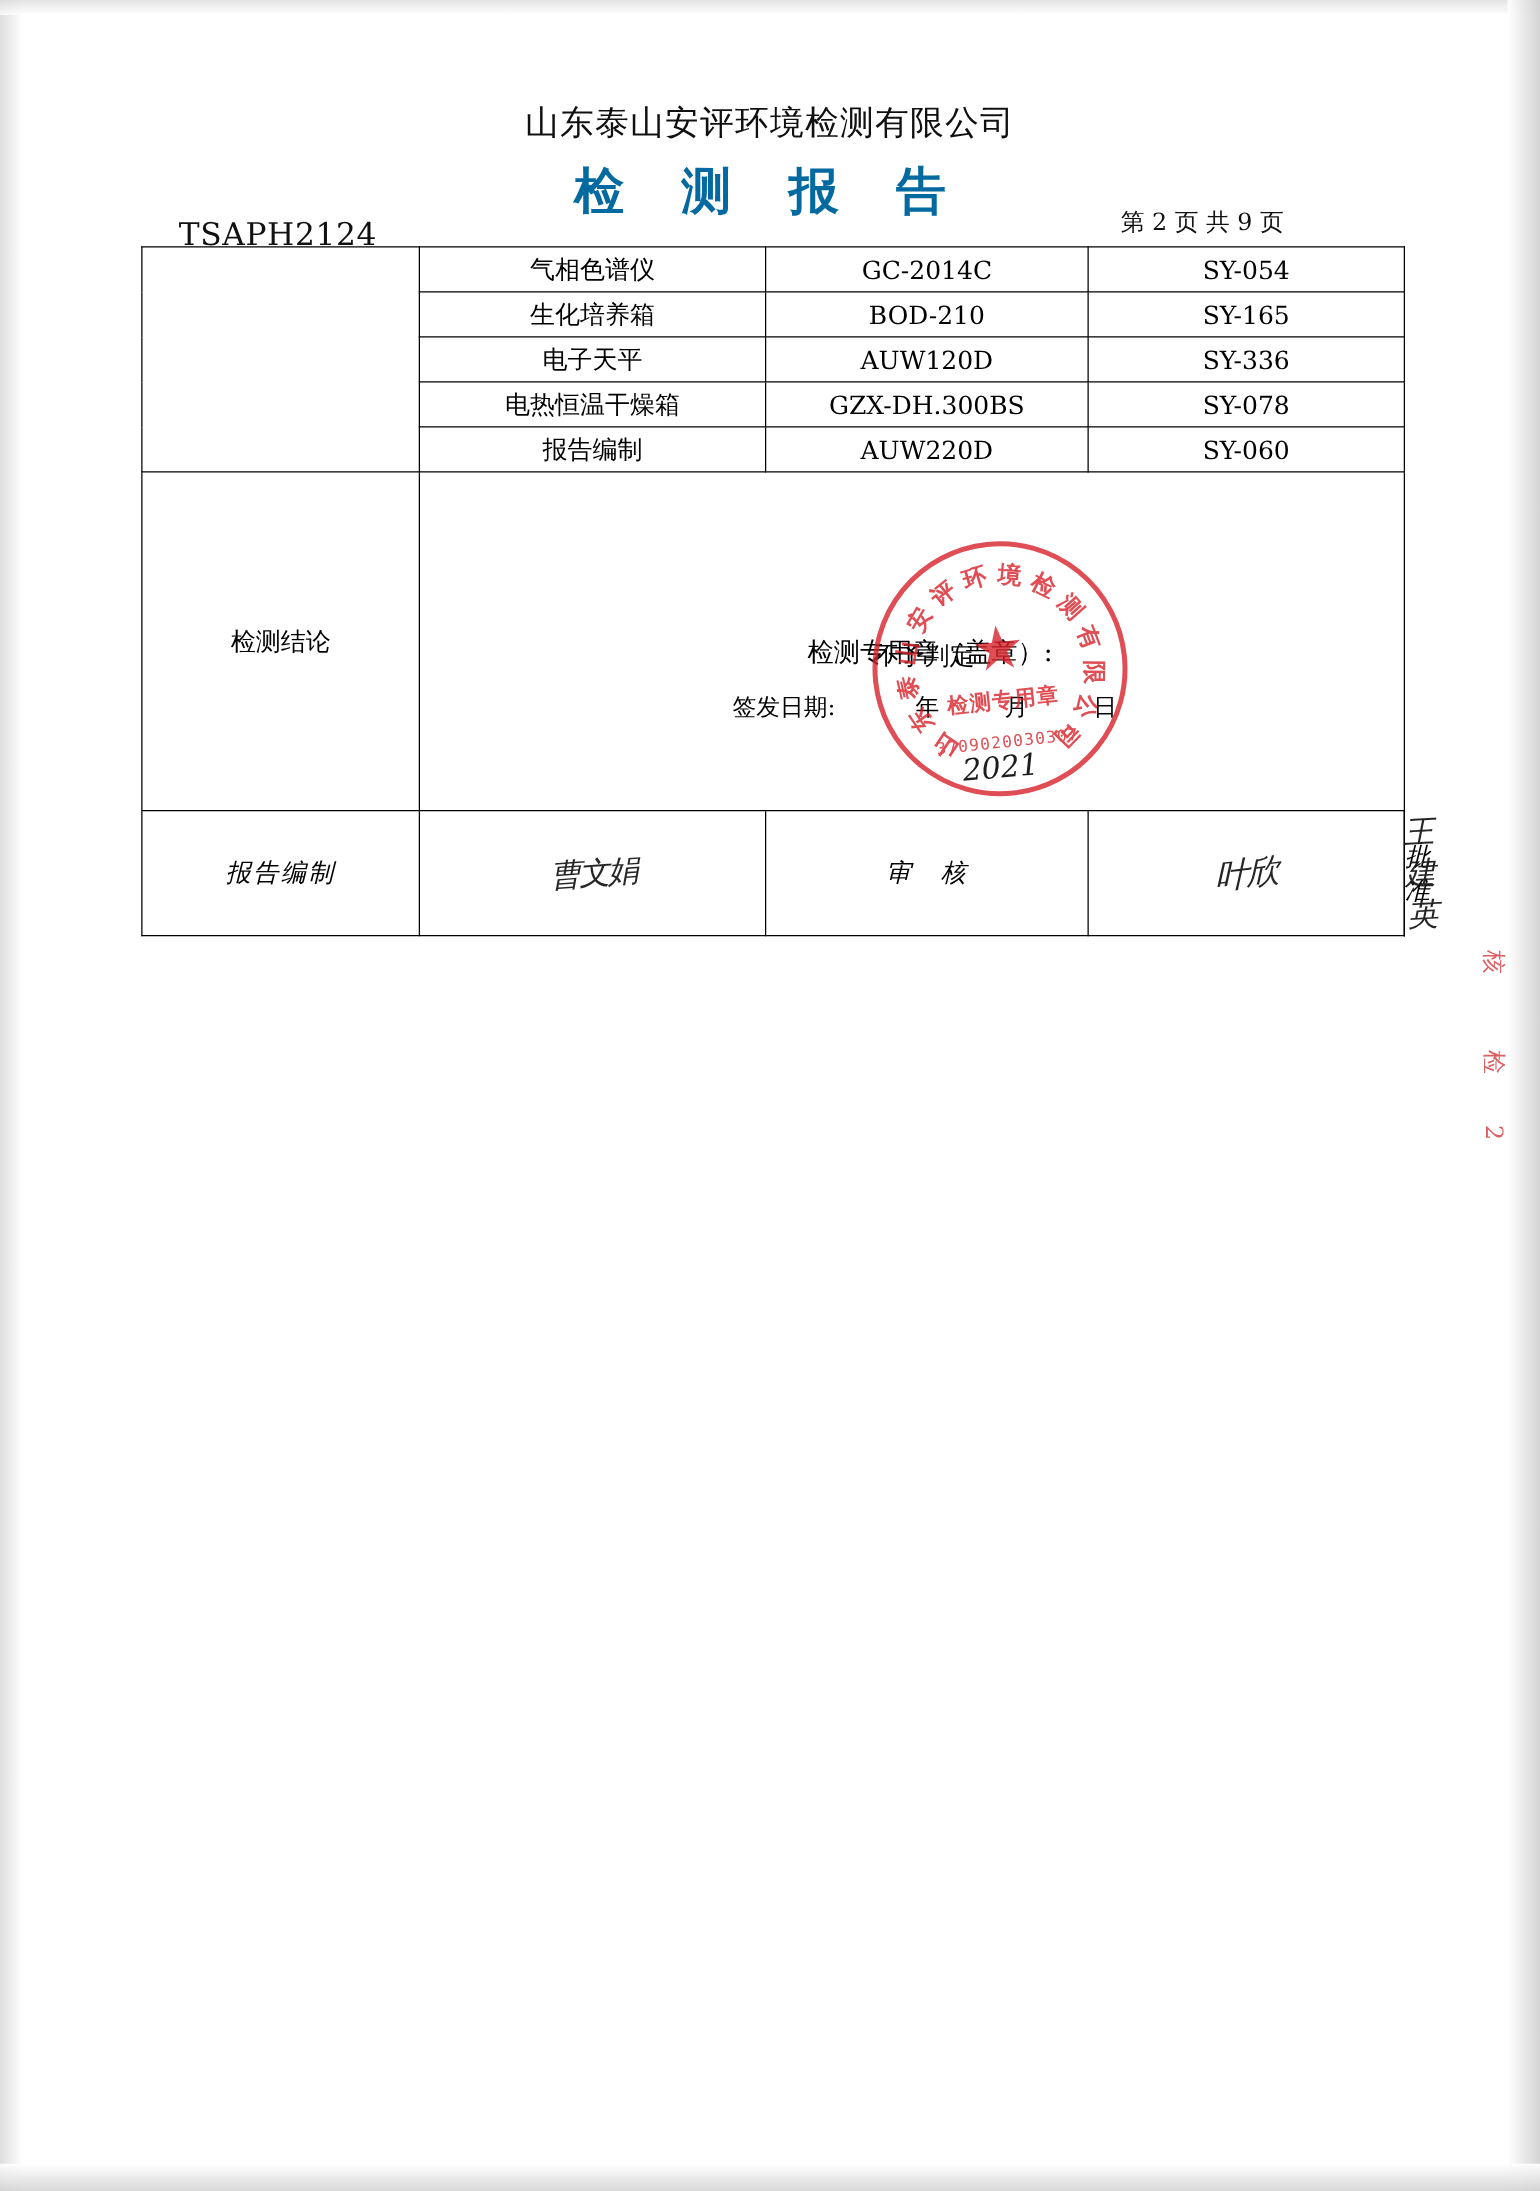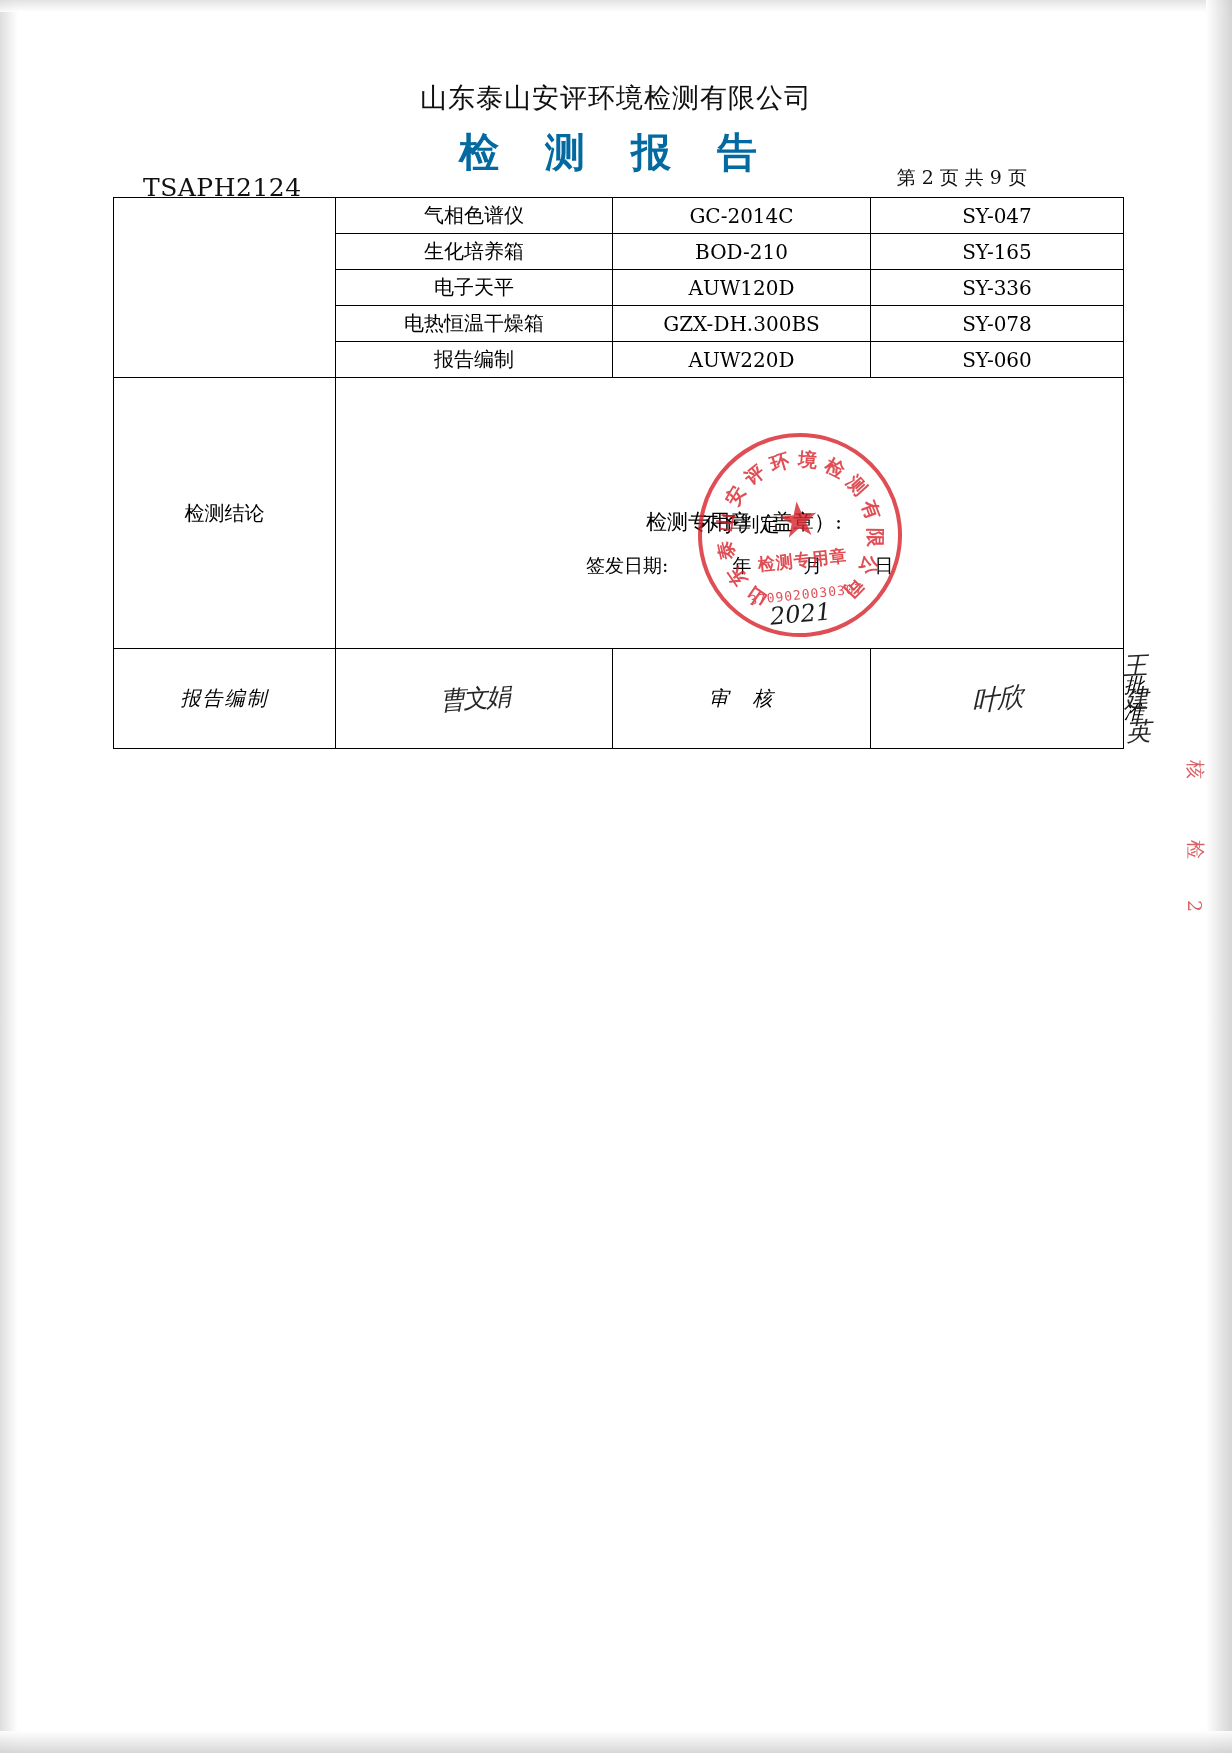--- a/index.html
+++ b/index.html
@@ -265,21 +265,21 @@
       <col class="col-blank">
       <col class="col-name">
       <col class="col-model">
       <col class="col-code">
     </colgroup>
     <tbody>
       <tr class="equip-row">
         <td rowspan="5"></td>
         <td>气相色谱仪</td>
         <td>GC-2014C</td>
-        <td>SY-047</td>
+        <td>SY-054</td>
       </tr>
       <tr class="equip-row">
         <td>生化培养箱</td>
         <td>BOD-210</td>
         <td>SY-165</td>
       </tr>
       <tr class="equip-row">
         <td>电子天平</td>
         <td>AUW120D</td>
         <td>SY-336</td>

